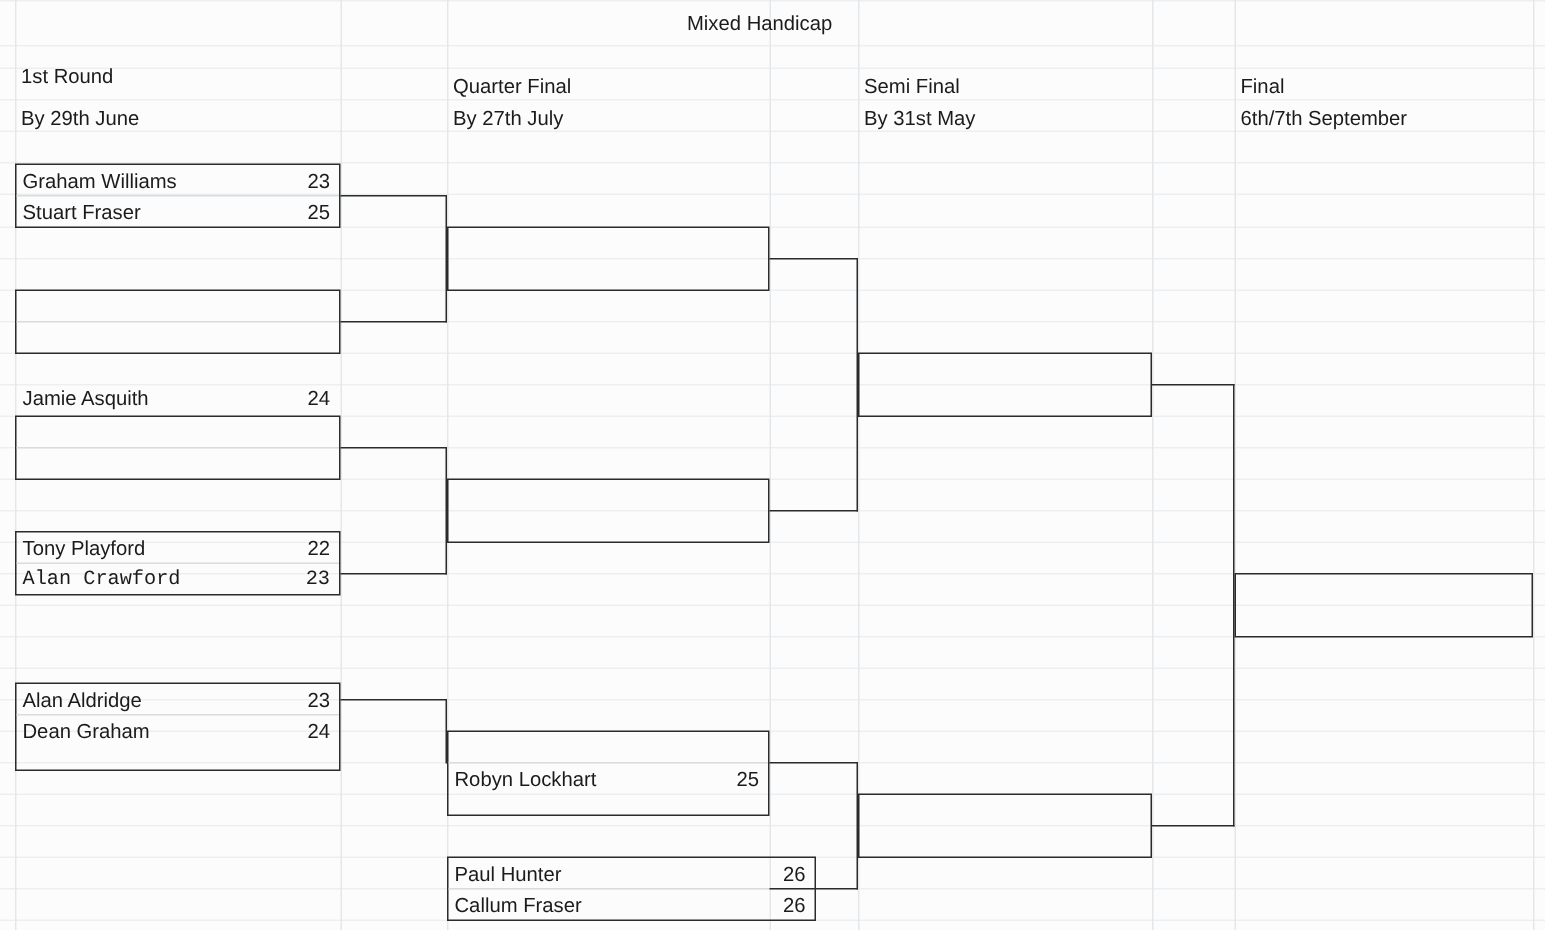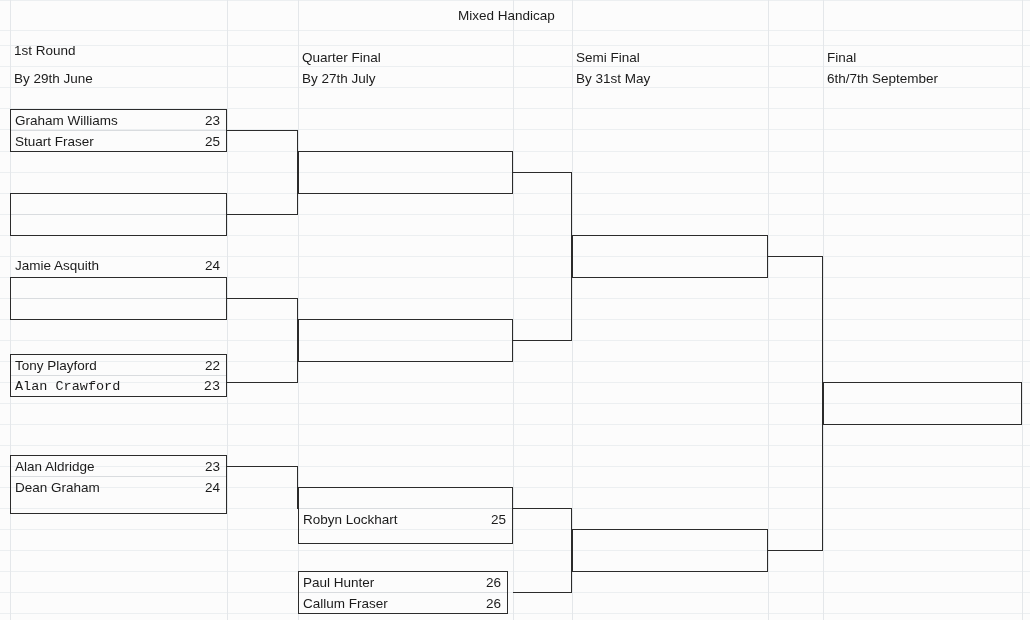--- a/index.html
+++ b/index.html
@@ -217,21 +217,21 @@
     <div class="row" style="top:0px;">
       <span class="pname"></span>
       <span class="pscore"></span>
     </div>
     <div class="row" style="top:21px;">
       <span class="pname">Robyn Lockhart</span>
       <span class="pscore">25</span>
     </div>
   </div>
 
-  <div class="match" style="left:298px; top:571px; width:210px; height:43px;">
+  <div class="match" style="left:298px; top:571px; width:246px; height:43px;">
     <div class="divider" style="top:20px;"></div>
     <div class="row" style="top:0px;">
       <span class="pname">Paul Hunter</span>
       <span class="pscore">26</span>
     </div>
     <div class="row" style="top:21px;">
       <span class="pname">Callum Fraser</span>
       <span class="pscore">26</span>
     </div>
   </div>

